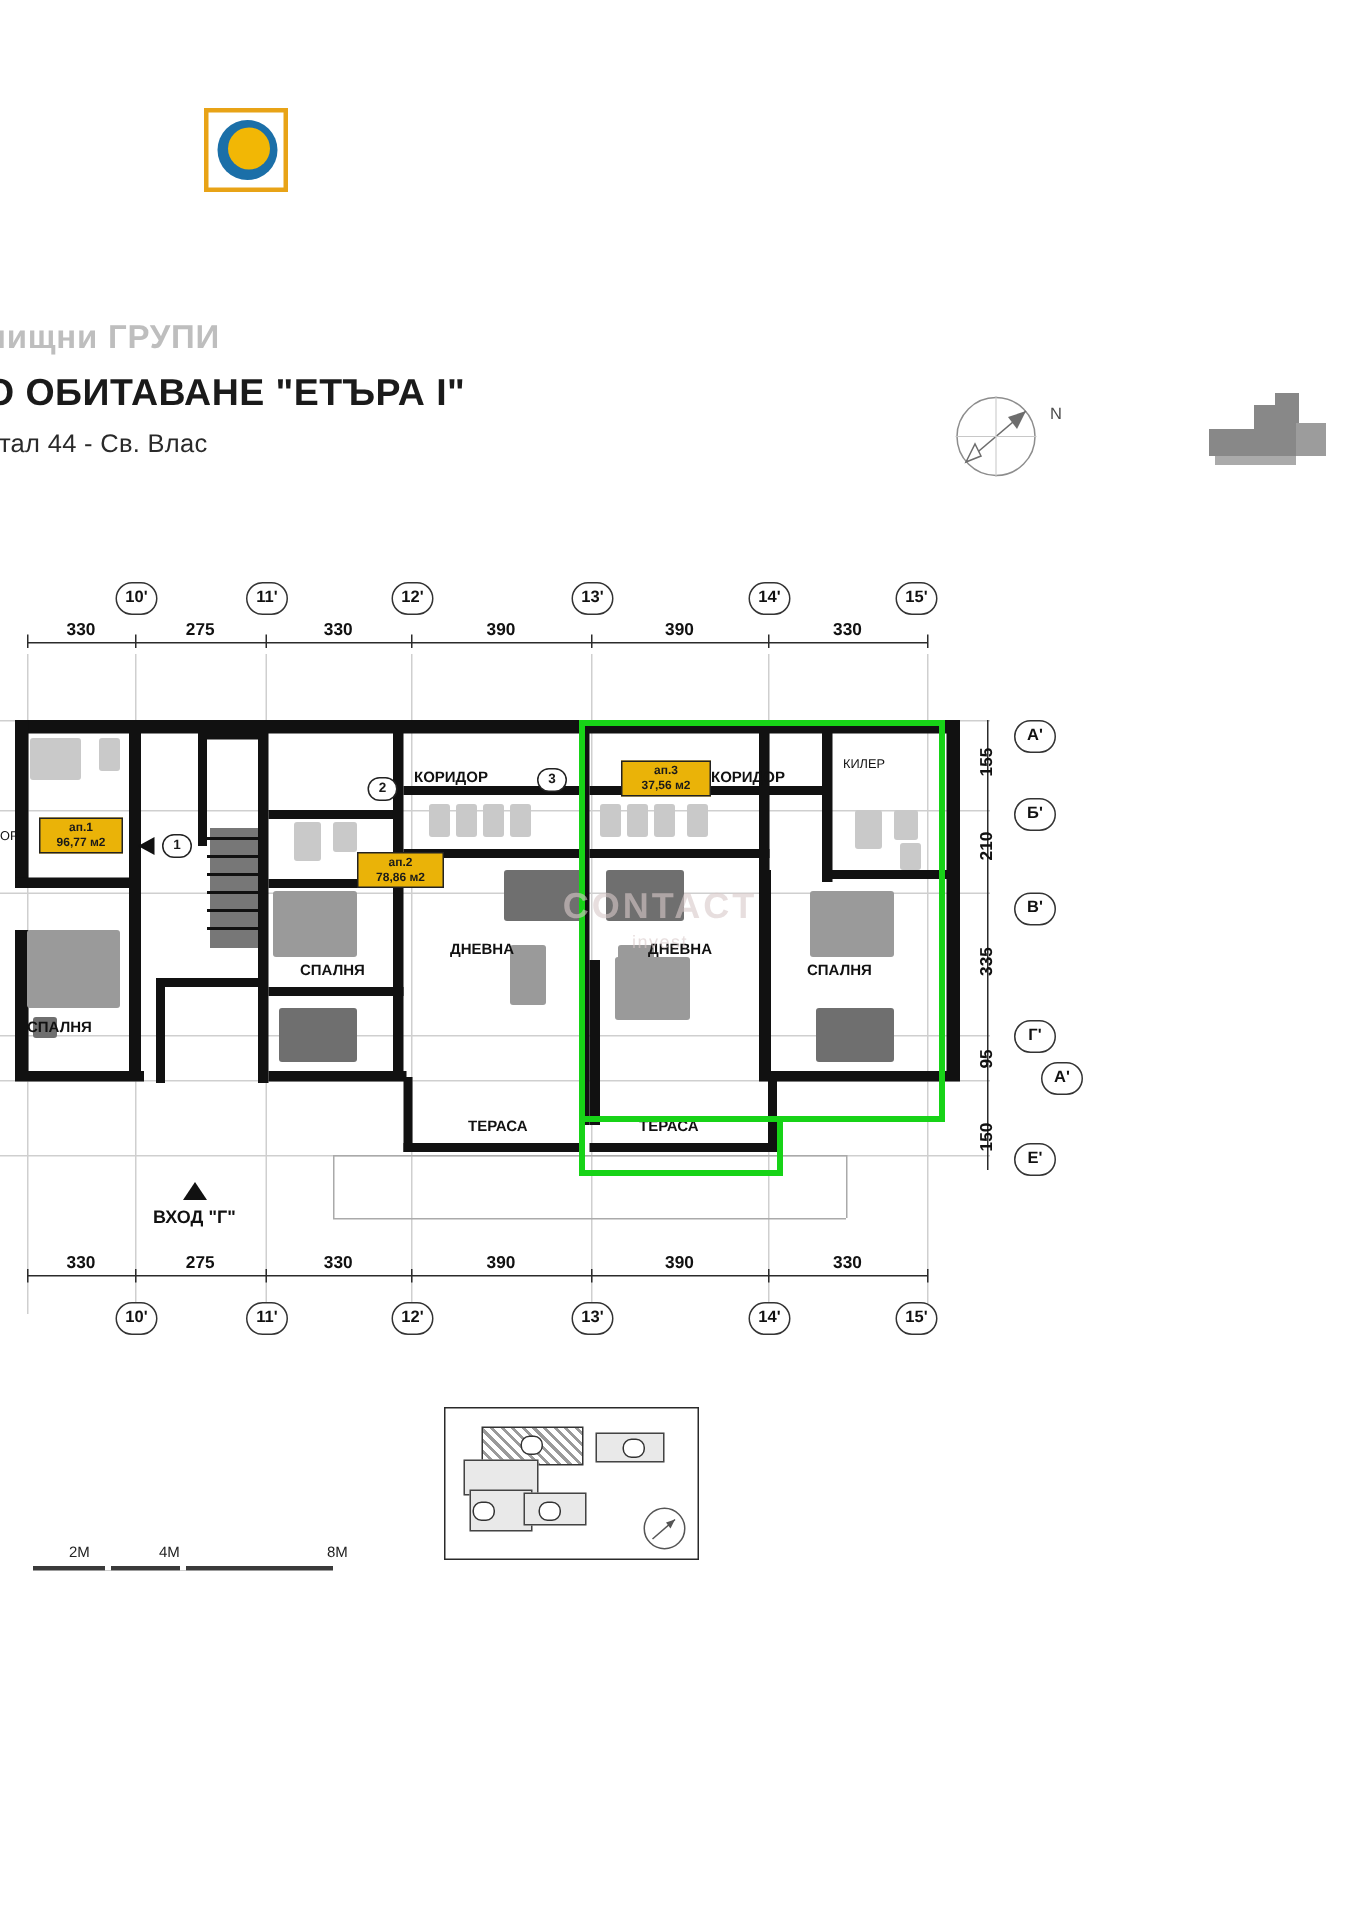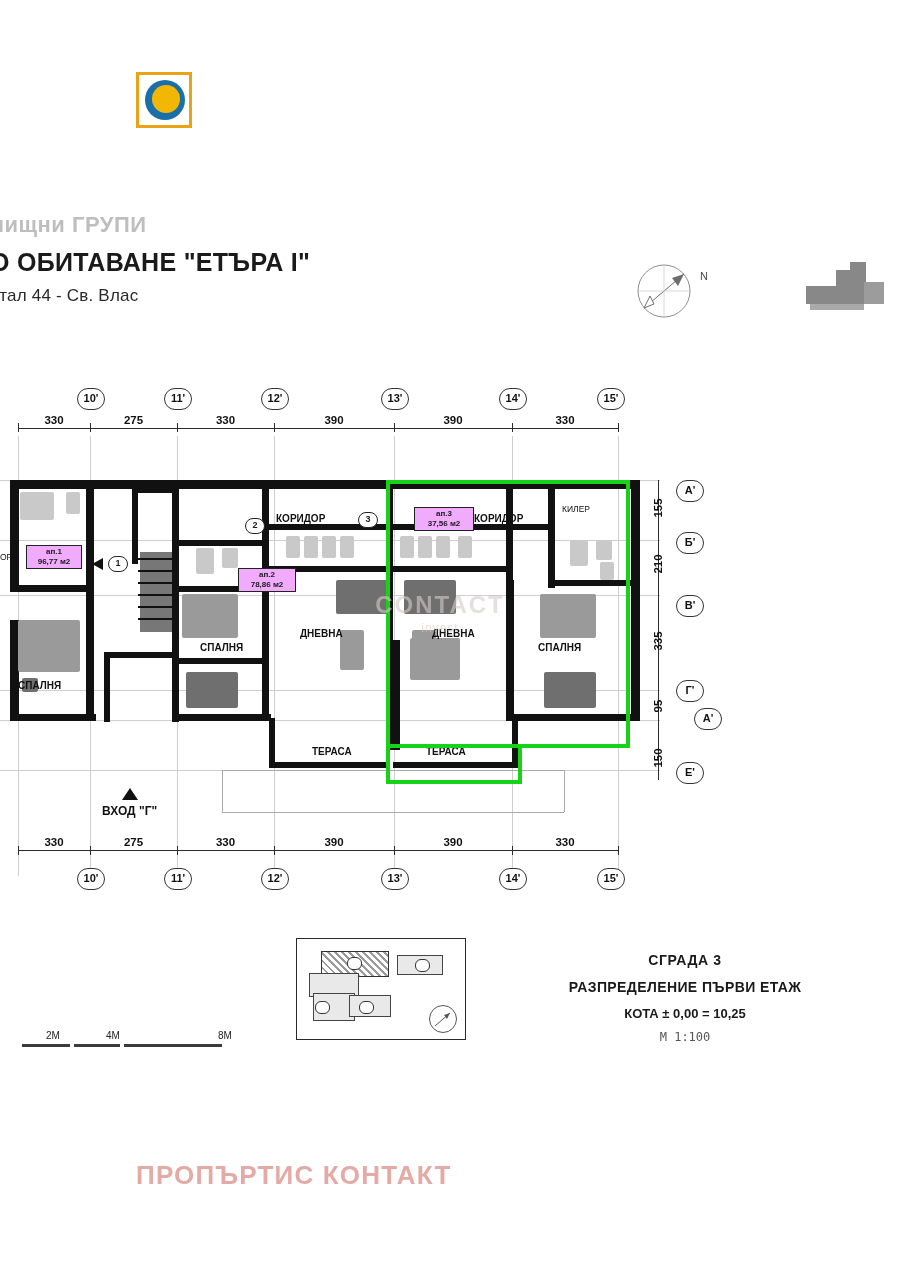--- a/index.html
+++ b/index.html
@@ -187,21 +187,21 @@
     font-size: 10px;
     color: #111;
     font-weight: bold;
     white-space: nowrap;
   }
   .rlabel.small { font-size: 8.5px; font-weight: normal; }
 
   .aptbox {
     position: absolute;
     border: 1px solid #222;
-    background: #f0abfc;
+    background: #eab308;
     font-size: 8px;
     line-height: 10px;
     text-align: center;
     padding: 1px 2px;
     font-weight: bold;
   }
 
   .circnum {
     position: absolute;
     width: 18px;
@@ -615,22 +615,15 @@
     <div class="kp-num" style="left:18px;top:62px;"></div>
     <div class="kp-num" style="left:62px;top:62px;"></div>
     <div class="kp-compass">
       <svg width="26" height="26" viewBox="0 0 26 26">
         <path d="M5 20 L20 7" stroke="#555" stroke-width="1"></path>
         <path d="M20 7 L14 9 L17 13 Z" fill="#555"></path>
       </svg>
     </div>
   </div>
 
-  <div class="caption">
-    <div class="c1">СГРАДА 3</div>
-    <div class="c2">РАЗПРЕДЕЛЕНИЕ ПЪРВИ ЕТАЖ</div>
-    <div class="c3">КОТА  ± 0,00 = 10,25</div>
-    <div class="c4">М 1:100</div>
-  </div>
-
-  <div class="wm-bottom">ПРОПЪРТИС КОНТАКТ</div>
+
 
 </div>
 
 </body></html>

